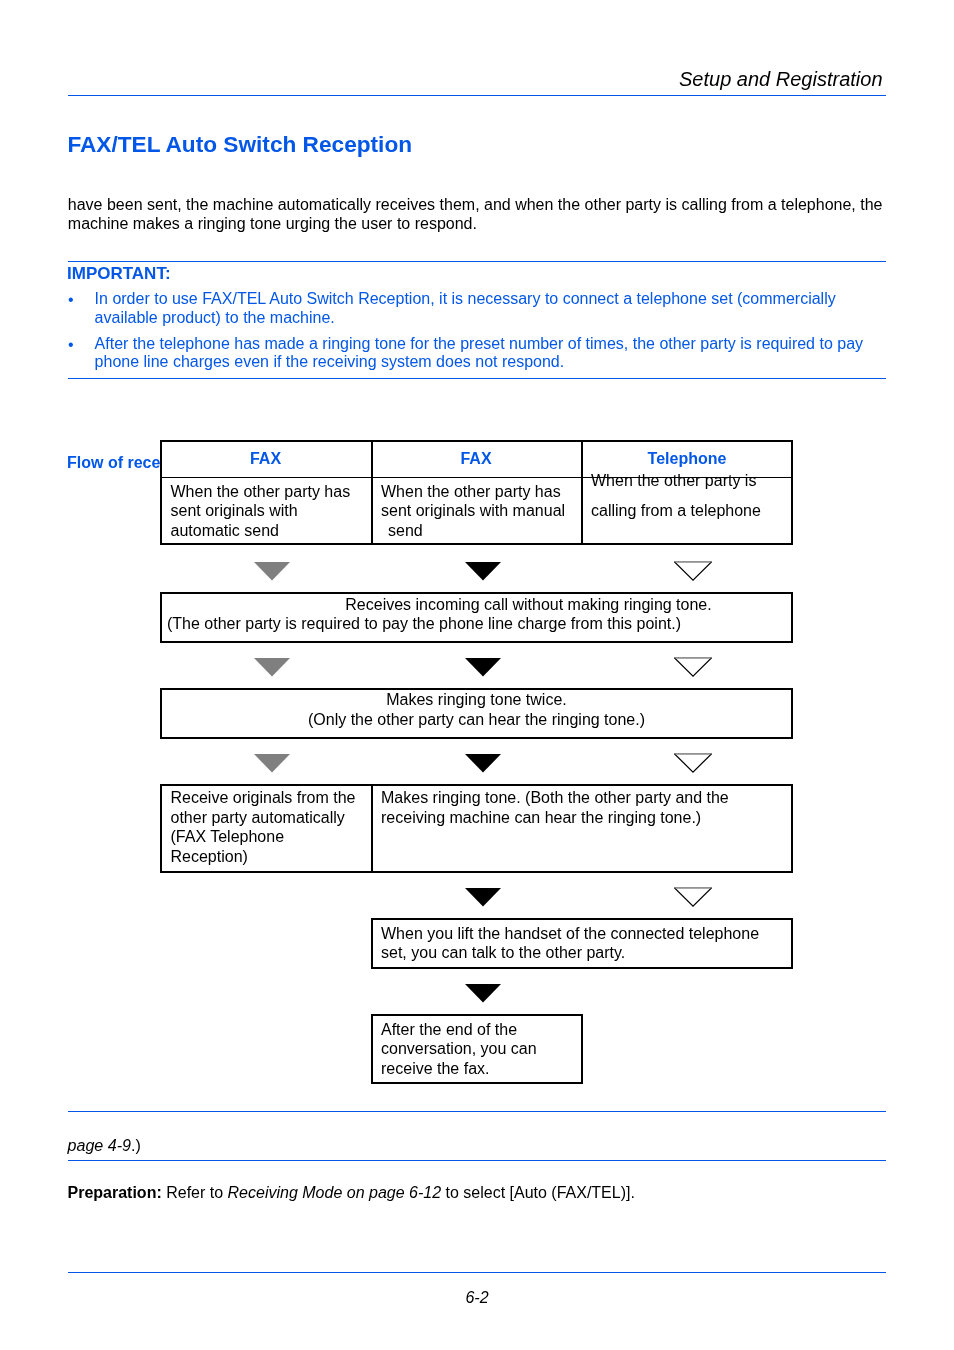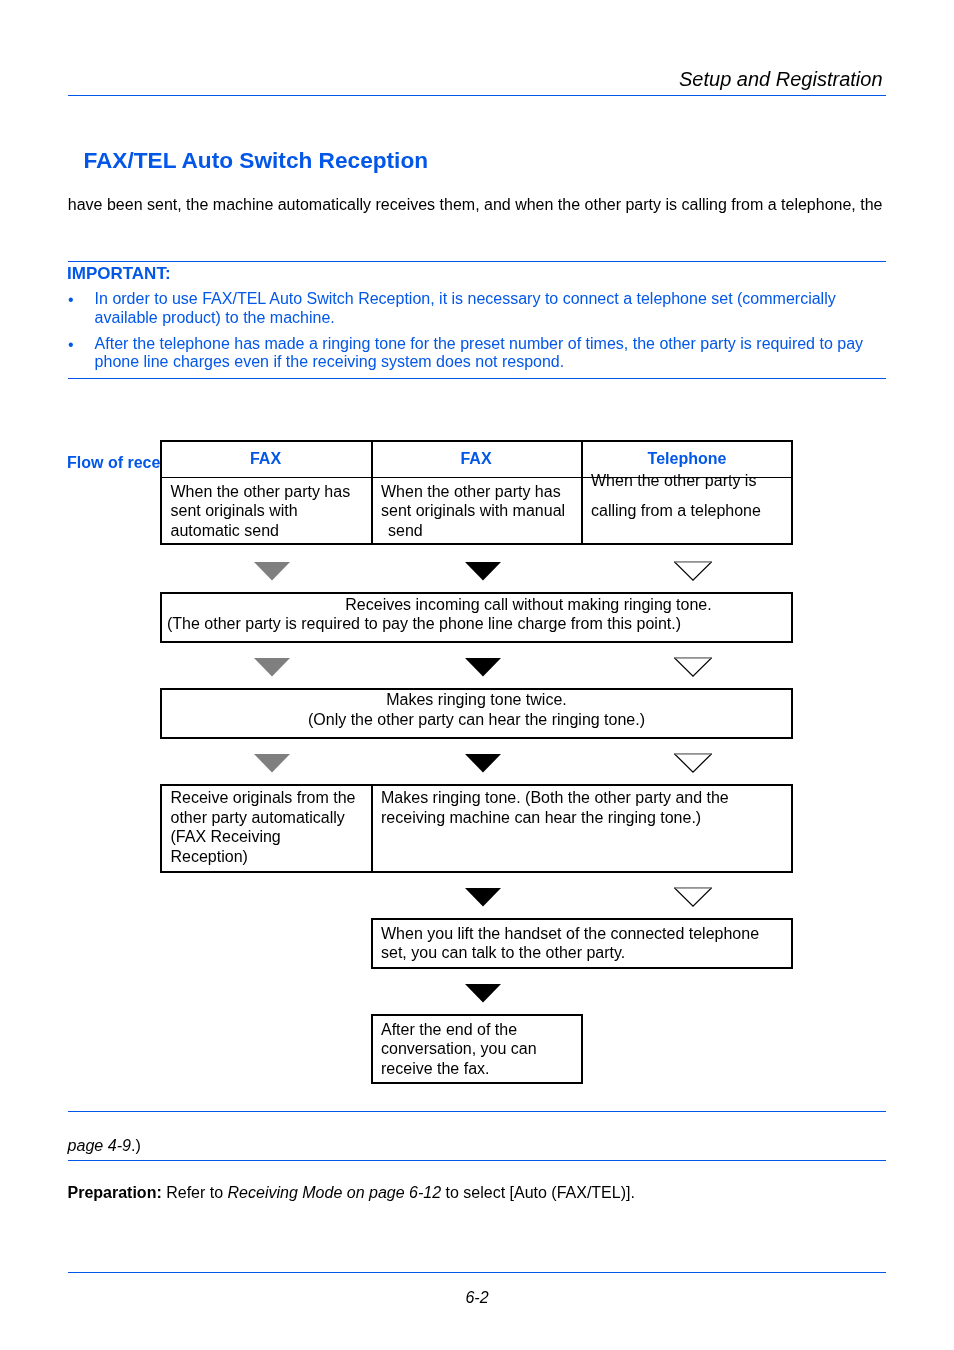--- a/index.html
+++ b/index.html
@@ -15,21 +15,21 @@
   
   .ln { position: absolute; white-space: pre; font-size: 16px; }
 
   
   .rule-blue { position: absolute; left: 68px; width: 818px; height: 0; border-top: 1.4px solid #0257e8; }
 
   
   .running-head { position: absolute; right: 71.5px; top: 67.5px; font-style: italic; font-size: 20px; }
 
   
-  .h1 { position: absolute; left: 67.4px; top: 131.2px; font-size: 22.65px; font-weight: bold; color: #0257e8; margin: 16px; white-space: pre; }
+  .h1 { position: absolute; left: 67.4px; top: 131.2px; font-size: 22.65px; font-weight: bold; color: #0257e8; margin: 0; white-space: pre; }
 
   
   .h2 { position: absolute; left: 67px; top: 406px; font-size: 16px; font-weight: bold; color: #0257e8; white-space: pre; margin-top: 48px; }
 
   
   .imp-label { position: absolute; left: 67px; top: 264px; font-size: 17px; font-weight: bold; color: #0257e8; white-space: pre; }
   .imp { color: #0257e8; }
 
   
   .fbox { position: absolute; box-sizing: border-box; border: 2px solid #000; background: #fff; }
@@ -52,20 +52,21 @@
 <body>
 
 <div class="page">
 
   <div class="running-head">Setup and Registration</div>
   <div class="rule-blue" style="top:95px"></div>
 
   <h1 class="h1">FAX/TEL Auto Switch Reception</h1>
 
   <div class="ln" style="left:67.8px;top:196.4px">have been sent, the machine automatically receives them, and when the other party is calling from a telephone, the</div>
+  <div class="ln" style="left:67.8px;top:215.3px">machine makes a ringing tone urging the user to respond.</div>
 
   <div class="rule-blue" style="top:261px"></div>
   <div class="imp-label">IMPORTANT:</div>
   <div class="ln imp" style="left:68px;top:291.3px">•</div>
   <div class="ln imp" style="left:94.6px;top:290.3px">In order to use FAX/TEL Auto Switch Reception, it is necessary to connect a telephone set (commercially</div>
   <div class="ln imp" style="left:94.6px;top:309.3px">available product) to the machine.</div>
   <div class="ln imp" style="left:68px;top:335.5px">•</div>
   <div class="ln imp" style="left:94.6px;top:334.5px">After the telephone has made a ringing tone for the preset number of times, the other party is required to pay</div>
   <div class="ln imp" style="left:94.6px;top:353.3px">phone line charges even if the receiving system does not respond.</div>
   <div class="rule-blue" style="top:377.5px"></div>
@@ -130,21 +131,21 @@
       </svg>
     <svg class="tri" width="38" height="20" viewBox="0 0 38 20" style="position:absolute;left:673.5px;top:753px">
         <polygon points="0.8,1.1 37.2,1.1 19,19.1" fill="#ffffff" stroke="#000000" stroke-width="1.25" stroke-linejoin="miter"></polygon>
         <line x1="1.6" y1="1.35" x2="36.4" y2="1.35" stroke="#a8a8a8" stroke-width="1.5"></line>
       </svg>
 
     <div class="fbox" style="left:160px;top:783.5px;width:633px;height:89px"></div>
     <div class="vline" style="left:370.5px;top:783.5px;height:89px"></div>
     <div class="fl" style="left:170.5px;top:789.4px">Receive originals from the</div>
     <div class="fl" style="left:170.5px;top:808.8px">other party automatically</div>
-    <div class="fl" style="left:170.5px;top:828.1px">(FAX Receiving</div>
+    <div class="fl" style="left:170.5px;top:828.1px">(FAX Telephone</div>
     <div class="fl" style="left:170.5px;top:847.5px">Reception)</div>
     <div class="fl" style="left:381px;top:789.4px">Makes ringing tone. (Both the other party and the</div>
     <div class="fl" style="left:381px;top:808.8px">receiving machine can hear the ringing tone.)</div>
 
     <svg class="tri" width="36" height="19" viewBox="0 0 36 19" style="position:absolute;left:464.5px;top:887.5px">
         <polygon points="0,0 36,0 18,18.5" fill="#000000"></polygon>
       </svg>
     <svg class="tri" width="38" height="20" viewBox="0 0 38 20" style="position:absolute;left:673.5px;top:887px">
         <polygon points="0.8,1.1 37.2,1.1 19,19.1" fill="#ffffff" stroke="#000000" stroke-width="1.25" stroke-linejoin="miter"></polygon>
         <line x1="1.6" y1="1.35" x2="36.4" y2="1.35" stroke="#a8a8a8" stroke-width="1.5"></line>

